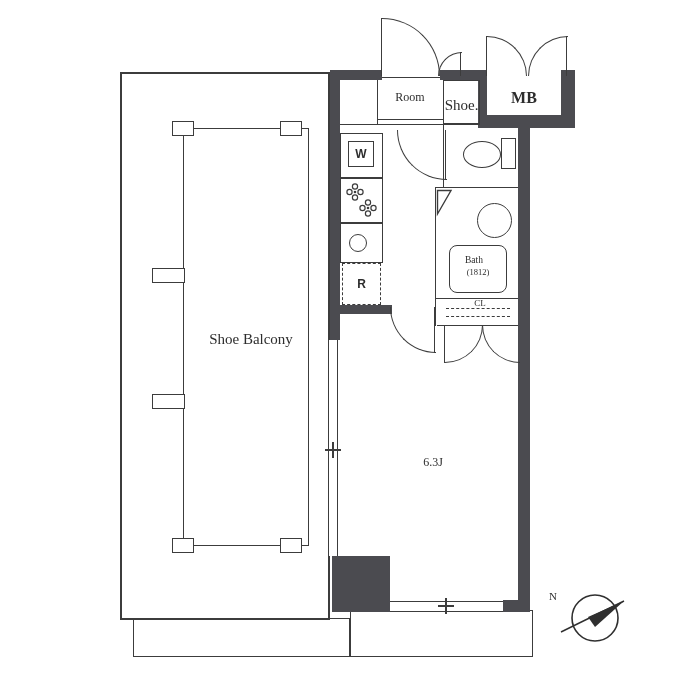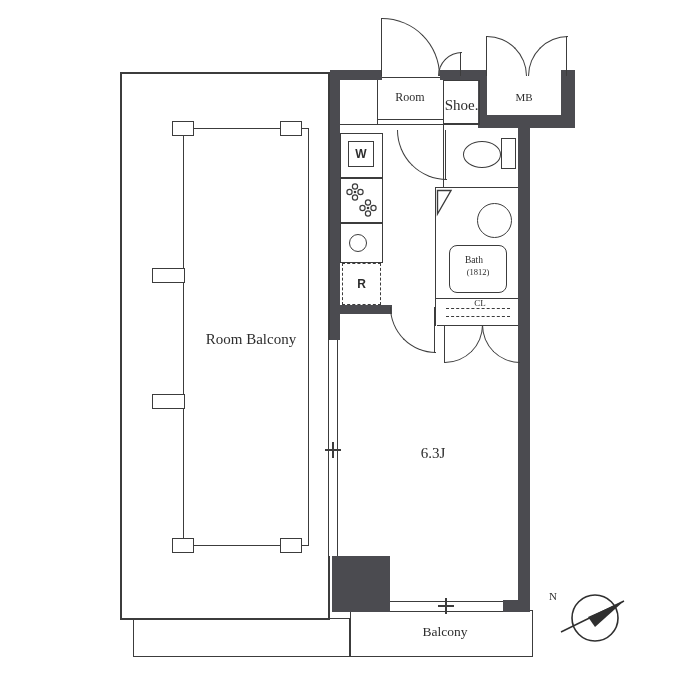--- a/index.html
+++ b/index.html
@@ -39,25 +39,24 @@
 <div id="plan">
 
   <div class="box thk" style="left:120px;top:72px;width:210px;height:548px;"></div>
   <div class="box" style="left:183px;top:128px;width:126px;height:418px;"></div>
   <div class="post" style="left:172px;top:121px;width:22px;height:15px;"></div>
   <div class="post" style="left:280px;top:121px;width:22px;height:15px;"></div>
   <div class="post" style="left:172px;top:538px;width:22px;height:15px;"></div>
   <div class="post" style="left:280px;top:538px;width:22px;height:15px;"></div>
   <div class="post" style="left:152px;top:268px;width:33px;height:15px;"></div>
   <div class="post" style="left:152px;top:394px;width:33px;height:15px;"></div>
-  <div class="lbl" style="left:205px;top:328px;width:92px;font-size:15px;">Room Balcony</div>
+  <div class="lbl" style="left:205px;top:328px;width:92px;font-size:15px;">Shoe Balcony</div>
 
   <div class="box" style="left:133px;top:618px;width:217px;height:39px;"></div>
   <div class="box" style="left:350px;top:610px;width:183px;height:47px;"></div>
-  <div class="lbl" style="left:395px;top:622px;width:100px;font-size:13.5px;">Balcony</div>
 
   <div class="wall" style="left:330px;top:70px;width:52px;height:10px;"></div>
   <div class="wall" style="left:330px;top:70px;width:10px;height:270px;"></div>
   <div class="wall" style="left:440px;top:70px;width:47px;height:10px;"></div>
   <div class="wall" style="left:478px;top:70px;width:9px;height:58px;"></div>
   <div class="wall" style="left:478px;top:115px;width:97px;height:13px;"></div>
   <div class="wall" style="left:561px;top:70px;width:14px;height:58px;"></div>
   <div class="wall" style="left:518px;top:128px;width:12px;height:484px;"></div>
   <div class="wall" style="left:503px;top:600px;width:27px;height:12px;"></div>
   <div class="wall" style="left:332px;top:556px;width:58px;height:56px;"></div>
@@ -70,21 +69,21 @@
   <div class="lnv" style="left:443px;top:124px;height:63px;"></div>
   <div class="lnh" style="left:435px;top:187px;width:83px;"></div>
   <div class="lnv" style="left:435px;top:187px;height:111px;"></div>
   <div class="lnh" style="left:435px;top:298px;width:83px;"></div>
   <div class="lnv" style="left:435px;top:298px;height:28px;"></div>
   <div class="lnh" style="left:437px;top:325px;width:81px;"></div>
 
   <div class="lbl" style="left:378px;top:88px;width:64px;font-size:12px;">Room</div>
   <div class="box" style="left:443px;top:80px;width:37px;height:44px;"></div>
   <div class="lbl" style="left:443px;top:94px;width:37px;font-size:15px;">Shoe.</div>
-  <div class="lbl flex" style="left:487px;top:80px;width:74px;height:35px;font-size:11px;">MB</div>
+  <div class="lbl flex" style="left:487px;top:80px;width:74px;height:35px;font-size:16px;font-weight:bold;">MB</div>
 
   <div class="box round" style="left:463px;top:141px;width:38px;height:27px;"></div>
   <div class="box" style="left:501px;top:138px;width:15px;height:31px;"></div>
 
   <div class="box rtub" style="left:449px;top:245px;width:58px;height:48px;"></div>
   <div class="lbl" style="left:449px;top:253px;width:50px;font-size:9.5px;">Bath</div>
   <div class="lbl" style="left:449px;top:266px;width:58px;font-size:8.5px;">(1812)</div>
   <div class="box round" style="left:477px;top:203px;width:35px;height:35px;"></div>
   <svg style="left:436px;top:189px;" width="18" height="28" viewBox="0 0 18 28">
     <polygon points="1.5,1.5 1.5,25 15,1.5" fill="#ffffff" stroke="#3c3c3c" stroke-width="1.4"></polygon>
@@ -130,21 +129,21 @@
   <div class="arc tl" style="left:528px;top:36px;width:40px;height:40px;"></div>
   <div class="lnv" style="left:566px;top:36px;height:40px;"></div>
   <div class="arc bl" style="left:397px;top:130px;width:50px;height:50px;"></div>
   <div class="lnv" style="left:445px;top:130px;height:50px;"></div>
   <div class="arc bl" style="left:390px;top:307px;width:46px;height:46px;"></div>
   <div class="lnv" style="left:434px;top:307px;height:46px;"></div>
   <div class="arc br" style="left:445px;top:325px;width:38px;height:38px;"></div>
   <div class="lnv" style="left:444px;top:325px;height:38px;"></div>
   <div class="arc bl" style="left:482px;top:325px;width:38px;height:38px;"></div>
 
-  <div class="lbl" style="left:383px;top:442px;width:100px;font-size:15px;">6.3J</div>
+  <div class="lbl" style="left:383px;top:453px;width:100px;font-size:12px;">6.3J</div>
 
   <div class="lbl" style="left:545px;top:588px;width:16px;font-size:11px;">N</div>
   <svg style="left:556px;top:586px;" width="72" height="62" viewBox="0 0 72 62">
     <circle cx="39" cy="32" r="23" fill="none" stroke="#2f2f2f" stroke-width="1.6"></circle>
     <line x1="5" y1="46" x2="68" y2="15" stroke="#2f2f2f" stroke-width="1.4"></line>
     <polygon points="68,15 32,31 39,41" fill="#2f2f2f"></polygon>
   </svg>
 
 </div>
 

